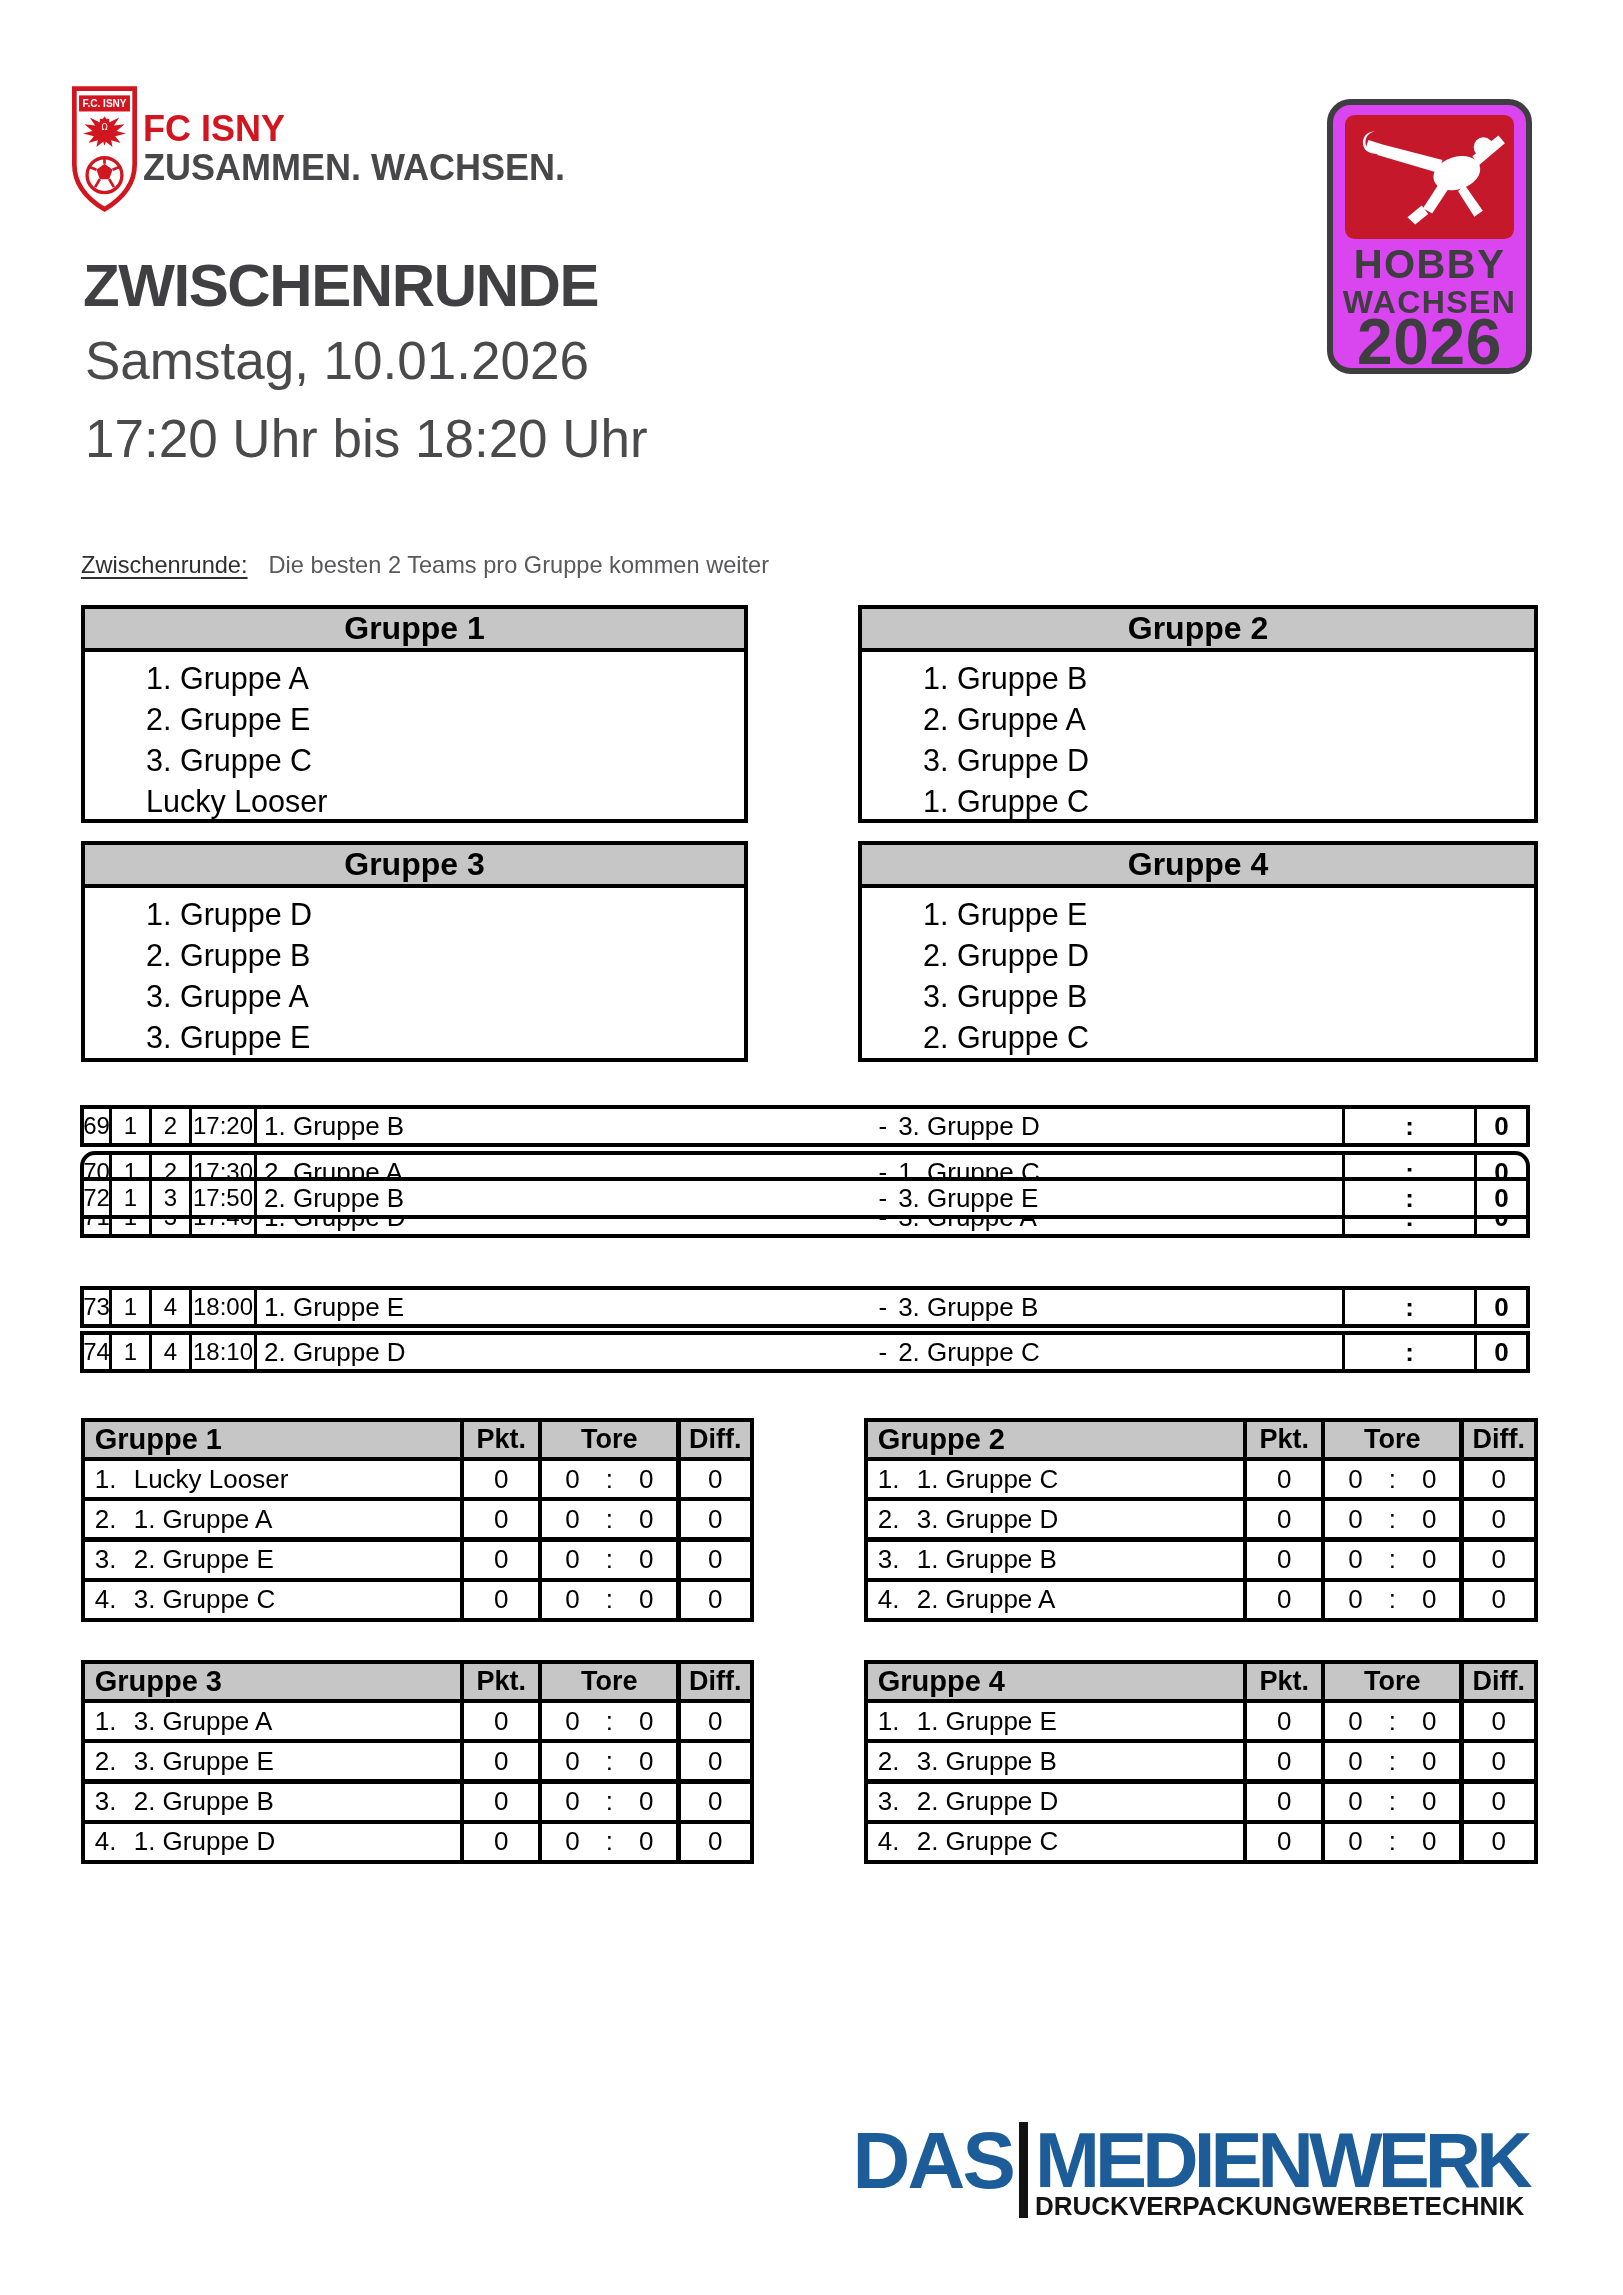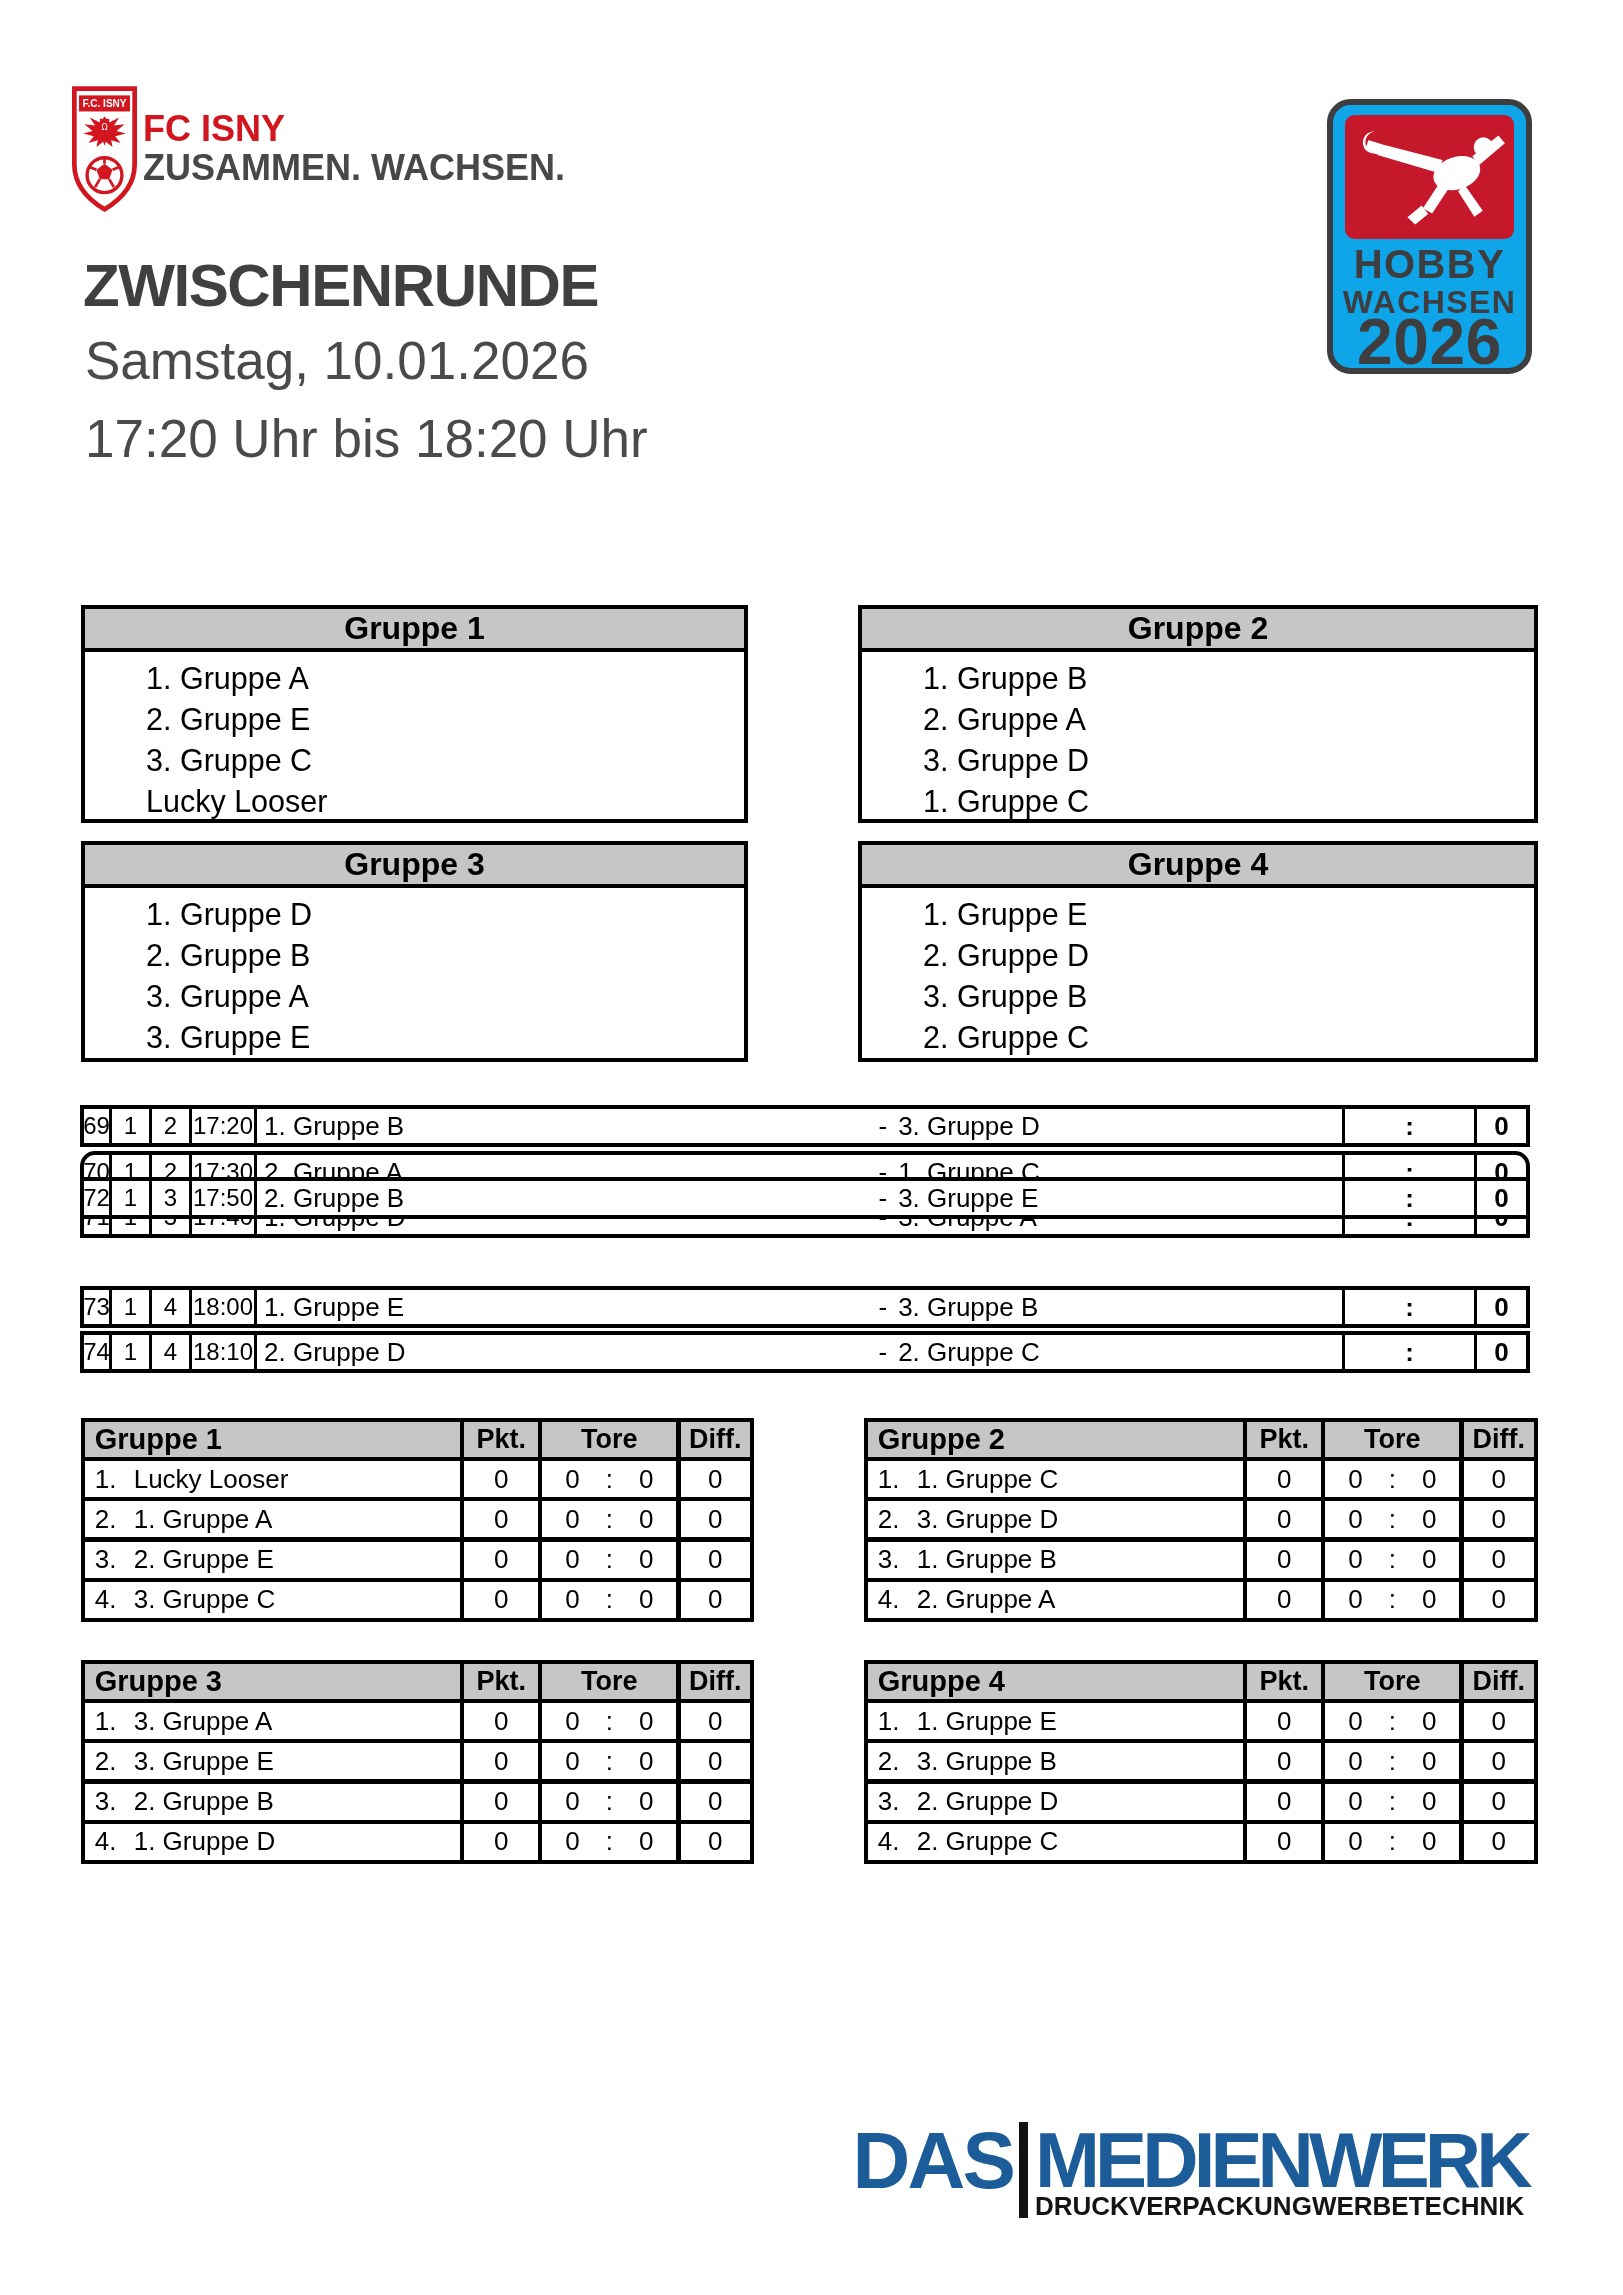--- a/index.html
+++ b/index.html
@@ -4,21 +4,21 @@
 <style>
   html,body{margin:0;padding:0;background:#e8e8e8;}
   .page{position:relative;width:1623px;height:2295px;background:#ffffff;overflow:hidden;
         font-family:"Liberation Sans","DejaVu Sans",sans-serif;color:#000;}
   .abs{position:absolute;}
 
   
   .brand1{position:absolute;left:143px;top:108px;font-size:36px;font-weight:700;color:#d11620;letter-spacing:0;}
   .brand2{position:absolute;left:143px;top:147px;font-size:36px;font-weight:700;color:#48484a;letter-spacing:0;}
   .badge{position:absolute;left:1327px;top:99px;width:205px;height:275px;border:6.2px solid #3e3e40;
-         border-radius:23.6px;background:#0ea5e9;box-sizing:border-box;}
+         border-radius:23.6px;background:#d946ef;box-sizing:border-box;}
   .badge-red{position:absolute;left:11.8px;top:10.4px;width:169px;height:124px;background:#c5182b;border-radius:9.7px;}
   .badge-t1{position:absolute;left:0;top:137px;width:193px;text-align:center;font-size:40px;font-weight:700;color:#3e3e40;letter-spacing:1.4px;}
   .badge-t2{position:absolute;left:0;top:179px;width:193px;text-align:center;font-size:32px;font-weight:700;color:#3e3e40;letter-spacing:1.4px;}
   .badge-t3{position:absolute;left:0;top:205px;width:193px;text-align:center;font-size:64px;font-weight:700;color:#3e3e40;letter-spacing:0.7px;line-height:1;}
 
   
   .title1{position:absolute;left:83px;top:251px;font-size:60px;font-weight:700;color:#403f41;letter-spacing:-1.4px;}
   .title2{position:absolute;left:85px;top:330px;font-size:53px;font-weight:400;color:#4a494b;}
   .title3{position:absolute;left:85px;top:408px;font-size:53px;font-weight:400;color:#4a494b;}
   .infoline{position:absolute;left:81px;top:552px;font-size:23.6px;display:flex;gap:21px;align-items:baseline;}
@@ -99,20 +99,24 @@
     </div>
     <div class="badge-t1">HOBBY</div>
     <div class="badge-t2">WACHSEN</div>
     <div class="badge-t3">2026</div>
   </div>
 
   <div class="title1">ZWISCHENRUNDE</div>
   <div class="title2">Samstag, 10.01.2026</div>
   <div class="title3">17:20 Uhr bis 18:20 Uhr</div>
 
+  <div class="infoline">
+    <span class="infolabel">Zwischenrunde:</span>
+    <span class="infotext">Die besten 2 Teams pro Gruppe kommen weiter</span>
+  </div>
 
   <div class="gbox" style="left:81px;top:605px;width:667px;height:218px;">
     <div class="gbox-hd">Gruppe 1</div>
     <div class="gbox-bd">
       <div class="gteam">1. Gruppe A</div>
       <div class="gteam">2. Gruppe E</div>
       <div class="gteam">3. Gruppe C</div>
       <div class="gteam">Lucky Looser</div>
     </div>
   </div>

